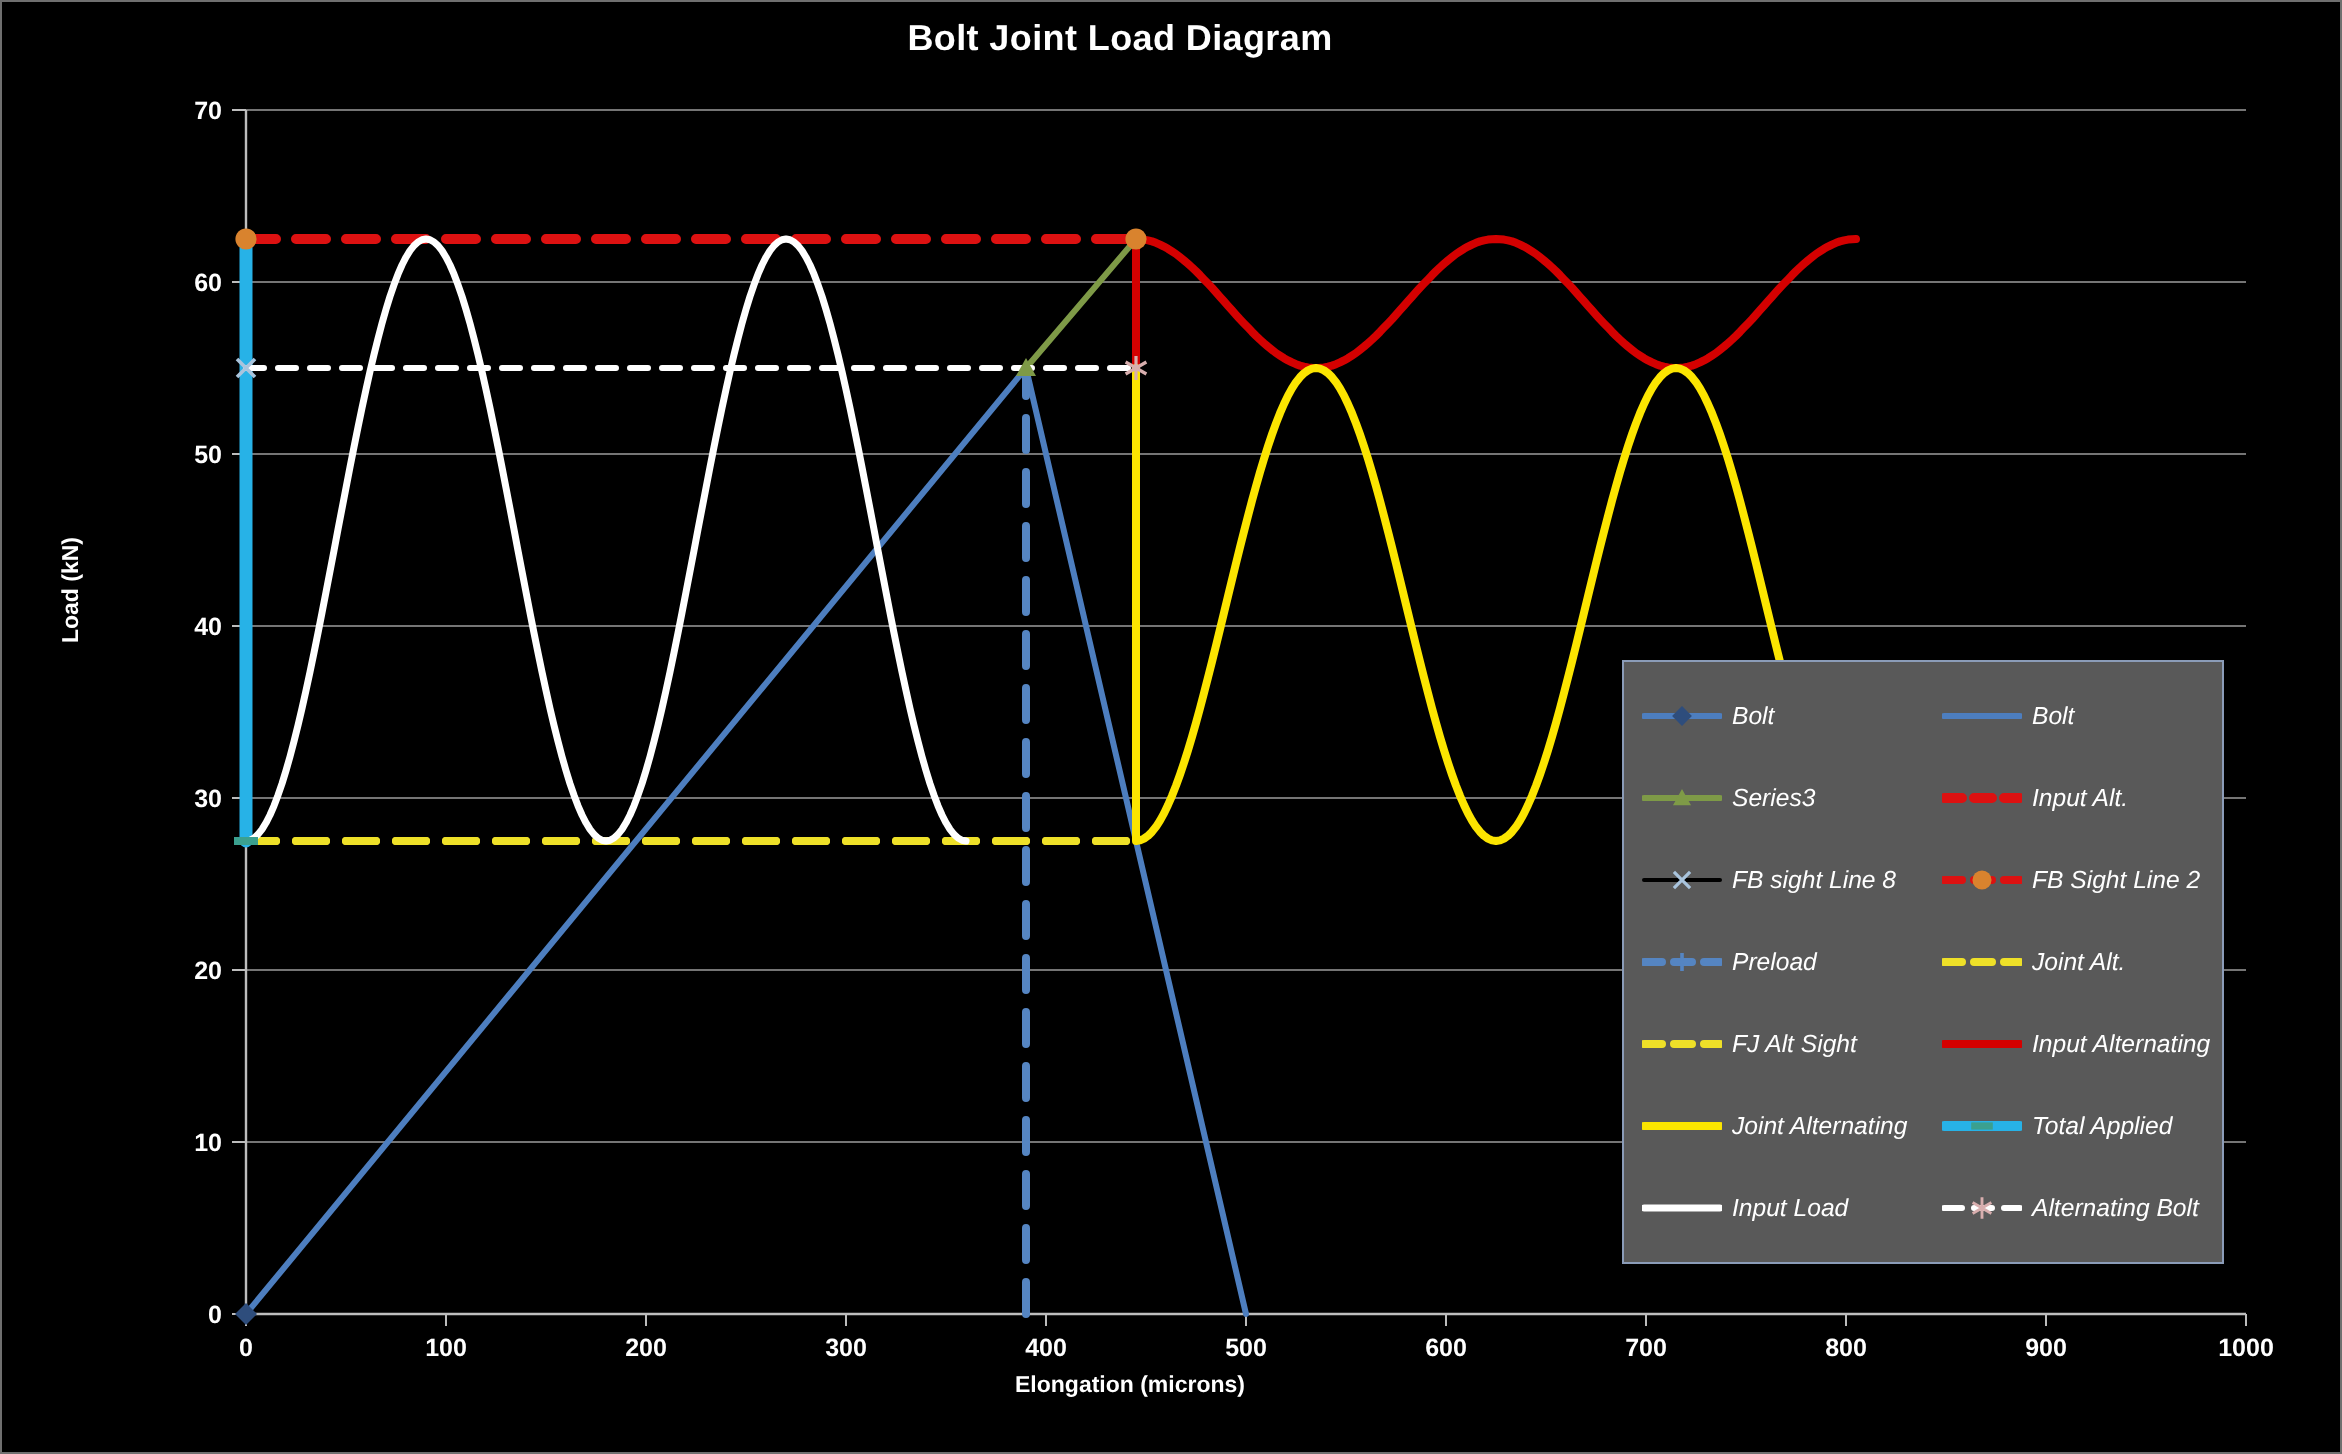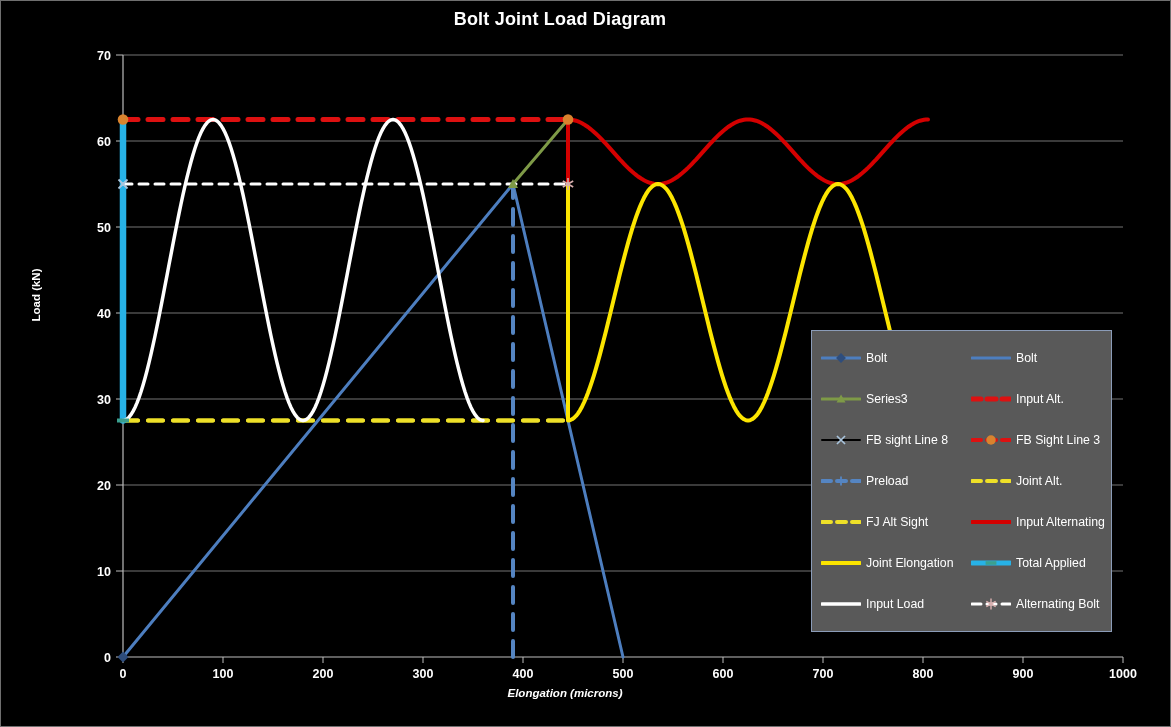--- a/index.html
+++ b/index.html
@@ -11,32 +11,32 @@
   .chart-title{
     position:absolute;top:9px;left:560px;transform:translateX(-50%);
     color:#fff;font-size:18px;font-weight:bold;white-space:nowrap;letter-spacing:.2px;
   }
   .y-title{
     position:absolute;left:36px;top:295px;transform:translate(-50%,-50%) rotate(-90deg);
     color:#fff;font-size:11.5px;font-weight:bold;white-space:nowrap;
   }
   .x-title{
     position:absolute;left:565px;top:687px;transform:translateX(-50%);
-    color:#fff;font-size:11.5px;font-weight:bold;white-space:nowrap;font-style:italic;
+    color:#fff;font-size:11.5px;font-weight:bold;white-space:nowrap;
   }
   svg.plot{position:absolute;left:0;top:0;}
   .tick-label{fill:#ffffff;font-family:"Liberation Sans",sans-serif;font-size:12.5px;font-weight:bold;}
   .legend{
     position:absolute;left:811px;top:330px;width:301px;height:302px;
     background:#595959;border:1px solid #8b9cb8;box-sizing:border-box;
     display:grid;grid-template-columns:150px auto;grid-auto-rows:1fr;
     padding:6px 4px 6px 9px;
   }
   .legend-item{display:flex;align-items:center;gap:5px;min-width:0;}
-  .legend-item span{color:#fff;font-size:12.3px;white-space:nowrap;}
+  .legend-item span{color:#fff;font-size:12.3px;white-space:nowrap;font-style:italic;}
 </style>
 </head>
 <body>
 
 <div class="stage">
   <div class="chart-title">Bolt Joint Load Diagram</div>
   <div class="y-title">Load (kN)</div>
   <div class="x-title">Elongation (microns)</div>
   <svg class="plot" id="plot" width="1171" height="727">
       <line x1="116" y1="657" x2="123" y2="657" stroke="#bdbdbd" stroke-width="1"></line>
@@ -162,21 +162,21 @@
         </svg>
         <span>FB sight Line 8</span>
       </div>
       <div class="legend-item">
         <svg width="40" height="16">
           <line x1="1" y1="8" x2="39" y2="8" stroke="#dd1111" stroke-width="4" stroke-linecap="round" stroke-dasharray="9,6"></line>
           <g transform="translate(20,8) scale(0.9)">
             <circle r="5.3" fill="#d9832e"></circle>
           </g>
         </svg>
-        <span>FB Sight Line 3</span>
+        <span>FB Sight Line 2</span>
       </div>
       <div class="legend-item">
         <svg width="40" height="16">
           <line x1="1" y1="8" x2="39" y2="8" stroke="#5585c2" stroke-width="4" stroke-linecap="round" stroke-dasharray="9,6"></line>
           <g transform="translate(20,8) scale(0.9)">
             <path d="M0,-5 L0,5 M-5,0 L5,0" stroke="#5585c2" stroke-width="2" fill="none"></path>
           </g>
         </svg>
         <span>Preload</span>
       </div>
@@ -195,21 +195,21 @@
       <div class="legend-item">
         <svg width="40" height="16">
           <line x1="1" y1="8" x2="39" y2="8" stroke="#d40000" stroke-width="4" stroke-linecap="round"></line>
         </svg>
         <span>Input Alternating</span>
       </div>
       <div class="legend-item">
         <svg width="40" height="16">
           <line x1="1" y1="8" x2="39" y2="8" stroke="#fce500" stroke-width="4" stroke-linecap="round"></line>
         </svg>
-        <span>Joint Elongation</span>
+        <span>Joint Alternating</span>
       </div>
       <div class="legend-item">
         <svg width="40" height="16">
           <line x1="1" y1="8" x2="39" y2="8" stroke="#27b2e7" stroke-width="5" stroke-linecap="round"></line>
           <g transform="translate(20,8) scale(0.9)">
             <rect x="-6" y="-2" width="12" height="4" fill="#3ba08f"></rect>
           </g>
         </svg>
         <span>Total Applied</span>
       </div>

